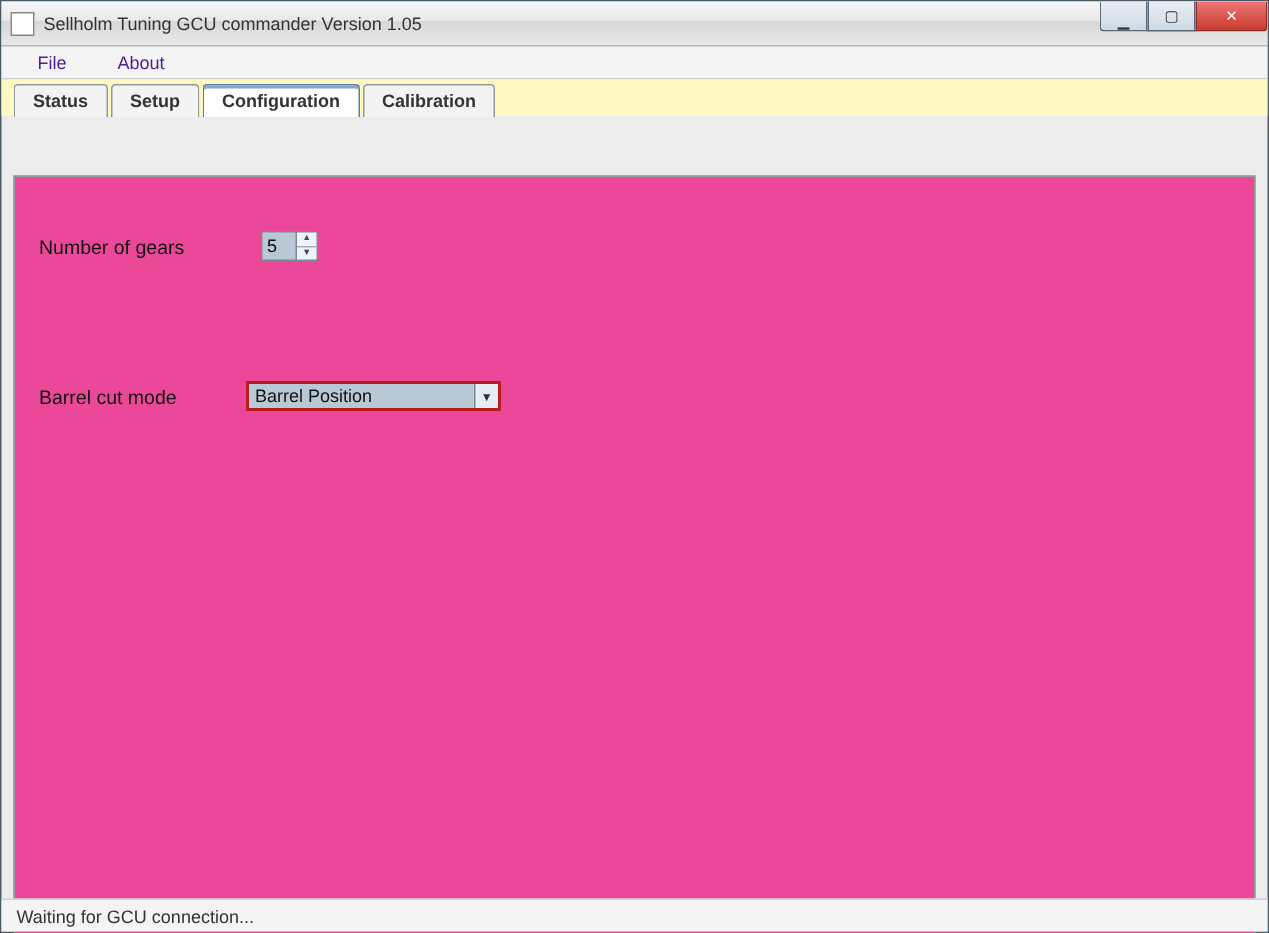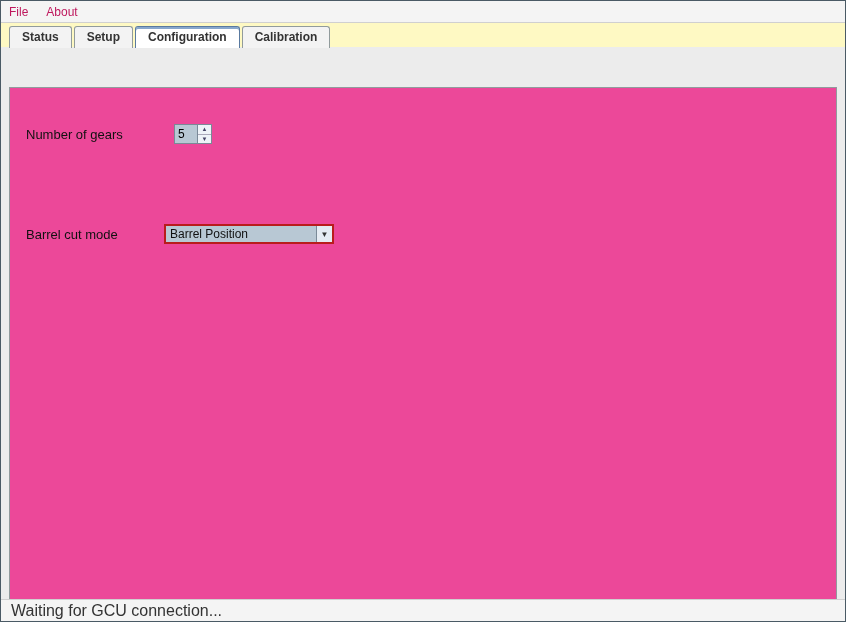--- a/index.html
+++ b/index.html
@@ -75,22 +75,23 @@
   .menubar {
     height: 22px;
     background: #f4f4f4;
     border-bottom: 1px solid #d0d0d0;
     display: flex;
     align-items: center;
     padding: 0 8px;
     gap: 18px;
   }
   .menu-item {
-    color: #be185d;
+    color: #4c1d95;
     cursor: pointer;
+    margin-left: 16px;
   }
   .tabstrip {
     height: 24px;
     background: #fef9c3;
     display: flex;
     align-items: flex-end;
     padding: 0 8px;
   }
   .tab {
     padding: 3px 12px 4px 12px;
@@ -194,28 +195,39 @@
   .statusbar {
     position:absolute;
     left:0; right:0; bottom:0;
     height:22px;
     background:#f4f4f4;
     border-top:1px solid #d0d0d0;
     display:flex;
     align-items:center;
     padding:0 10px;
     color:#333;
-    font-size:16px;
+    font-size:12px;
   }
 </style>
 </head>
 <body>
 
 <div class="window">
 
+  <div class="titlebar">
+    <span class="app-icon"></span>
+    <span class="title-text">Sellholm Tuning GCU commander Version 1.05</span>
+    <div class="win-controls">
+      <div class="win-btn win-min">
+          <span>▁</span>
+        </div>
+      <div class="win-btn win-max">▢</div>
+      <div class="win-btn win-close">✕</div>
+    </div>
+  </div>
 
   <div class="menubar">
     <span class="menu-item">File</span>
     <span class="menu-item">About</span>
   </div>
 
   <div class="tabstrip">
     <div class="tab">Status</div>
     <div class="tab">Setup</div>
     <div class="tab active">Configuration</div>

